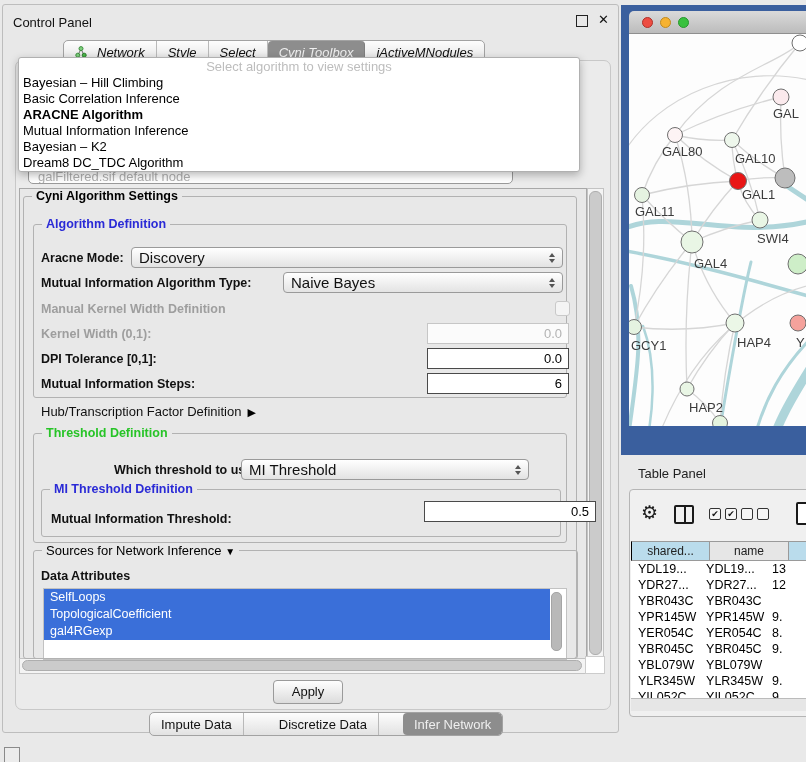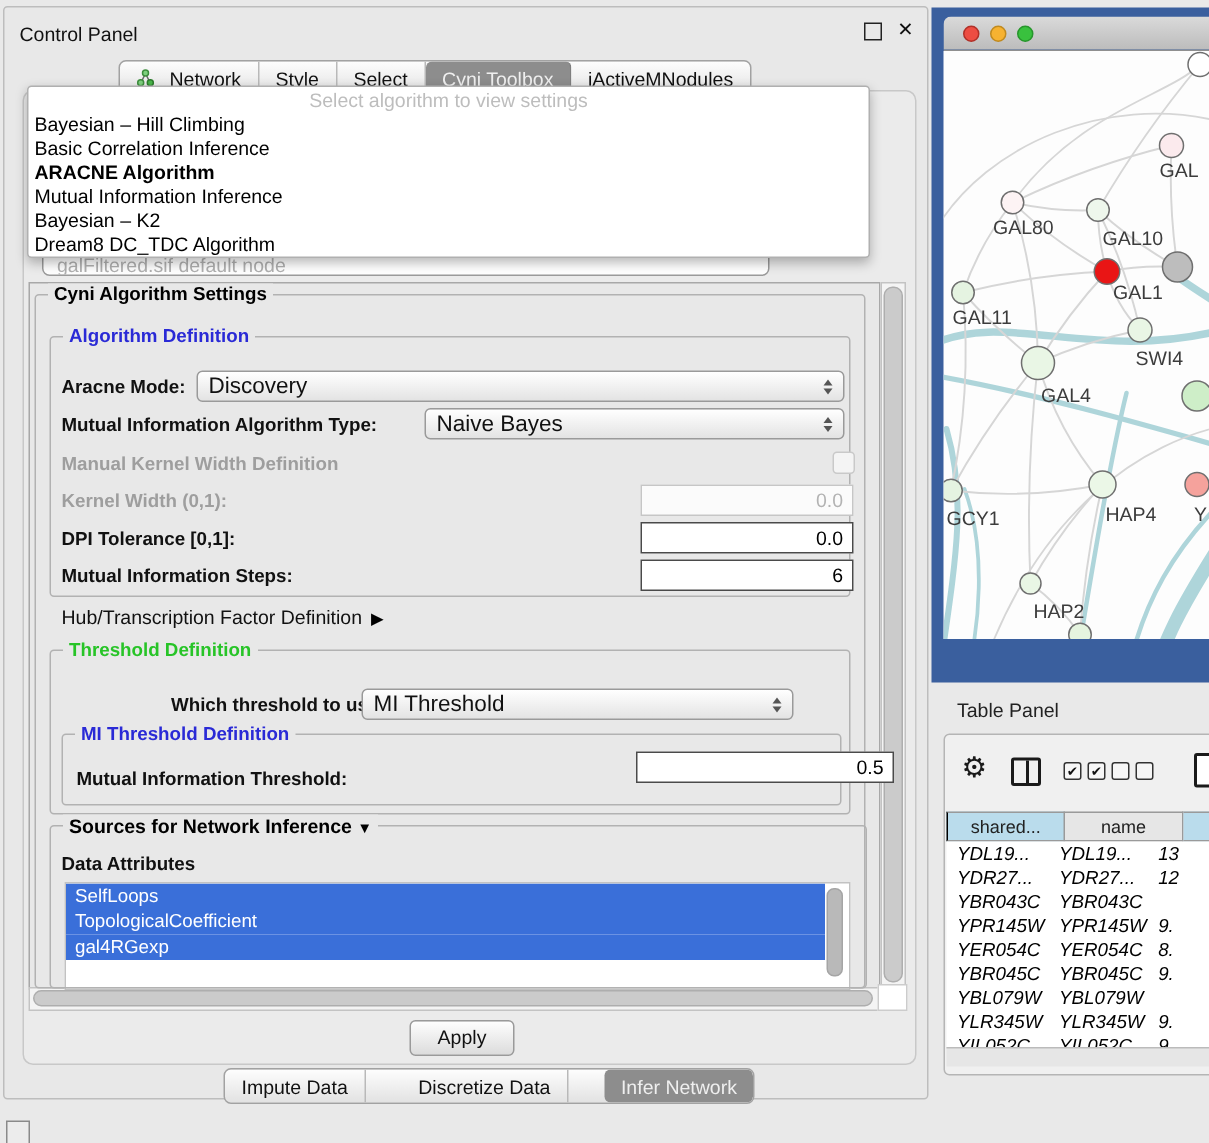--- a/index.html
+++ b/index.html
@@ -14,21 +14,21 @@
   #cp-float{right:30px;top:10px;width:10px;height:10px;border:1.5px solid #222;background:transparent;}
   #cp-close{right:9px;top:7px;font-size:13px;font-weight:bold;color:#111;}
 
   .tabbar{display:flex;border:1px solid #a2a2a2;border-radius:5px;overflow:hidden;
     background:linear-gradient(#fdfdfd,#e2e2e2);height:22px;}
   .tab{display:flex;align-items:center;padding:0 11px;font-size:13px;color:#111;
     border-right:1px solid #b9b9b9;white-space:nowrap;}
   .tab:last-child{border-right:none;}
   .tab.active{background:#8d8d8d;color:#efefef;border-radius:4px;border-right-color:#7e7e7e;}
   .tab svg{margin-right:5px;}
-  #top-tabbar{left:76px;top:35px;}
+  #top-tabbar{left:60px;top:35px;font-style:italic;}
   #bottom-tabbar{left:146px;top:707px;gap:24px;}
 
   
   #content-card{left:12px;top:55px;width:594px;height:648px;background:#ebebeb;
     border:1px solid #c8c8c8;border-radius:7px;}
 
   
   #hidden-combo{left:25px;top:154px;width:483px;height:23px;background:#fff;
     border:1px solid #9a9a9a;border-radius:5px;overflow:hidden;z-index:5;}
   #hidden-combo .ghost{position:absolute;left:9px;top:9px;font-size:13px;color:#b0b0b0;white-space:nowrap;}
@@ -105,21 +105,21 @@
   #tp-checked{left:709px;top:508px;}
   #tp-unchecked{left:741px;top:508px;}
   #tp-doc{left:796px;top:502px;width:14px;height:19px;border:2px solid #1a1a1a;border-radius:2px;background:#fff;}
 
   #tbl-header{left:631px;top:541px;height:20px;display:flex;font-size:12px;color:#222;}
   #tbl-header .hc{box-sizing:border-box;border:1px solid #9a9a9a;border-left:none;
     display:flex;align-items:center;justify-content:center;background:#e6e6e6;}
   #tbl-header .hc:first-child{border-left:1px solid #000000;}
   #tbl-header .hc.hl{background:#badcec;}
   #tbl-rows{left:631px;top:561px;width:175px;height:137px;background:#fff;overflow:hidden;font-size:12.5px;color:#000;}
-  .trow{display:flex;height:16px;line-height:16px;font-style:italic;}
+  .trow{display:flex;height:16px;line-height:16px;}
   .tc{box-sizing:border-box;white-space:nowrap;overflow:hidden;}
   #tbl-hscroll{left:631px;top:698px;width:175px;height:12px;background:#e6e6e6;border-top:1px solid #bbb;}
 </style>
 </head>
 <body>
 
 <div id="app">
 
   <div id="control-panel" class="abs">
     <span id="cp-title" class="abs">Control Panel</span>
@@ -208,21 +208,21 @@
           <i class="down"></i>
         </span>
     </div>
     <div class="group" style="left:38px;top:484px;width:518px;height:46px;z-index:9;">
       <span class="legend blue">MI Threshold Definition</span>
     </div>
     <span class="flabel" style="left:48px;top:507px;z-index:10;">Mutual Information Threshold:</span>
     <div class="field hot" style="left:421px;top:496px;width:172px;z-index:10;">0.5</div>
 
     <div class="group" style="left:30px;top:545px;width:543px;height:107px;z-index:8;">
-      <span class="legend" style="font-weight:bold;font-size:13px;">
+      <span class="legend" style="font-weight:normal;font-size:13px;">
         <span>Sources for Network Inference</span> <span style="font-size:10px;">▼</span>
       </span>
     </div>
     <span class="flabel" style="left:38px;top:564px;z-index:9;">Data Attributes</span>
     <div id="attr-list">
         <div class="attr-item" style="background: rgb(58, 111, 217);">SelfLoops</div>
         <div class="attr-item" style="background: rgb(58, 111, 217);">TopologicalCoefficient</div>
         <div class="attr-item" style="background: rgb(58, 111, 217);">gal4RGexp</div>
       </div>
     <div id="attr-scroll"></div>

